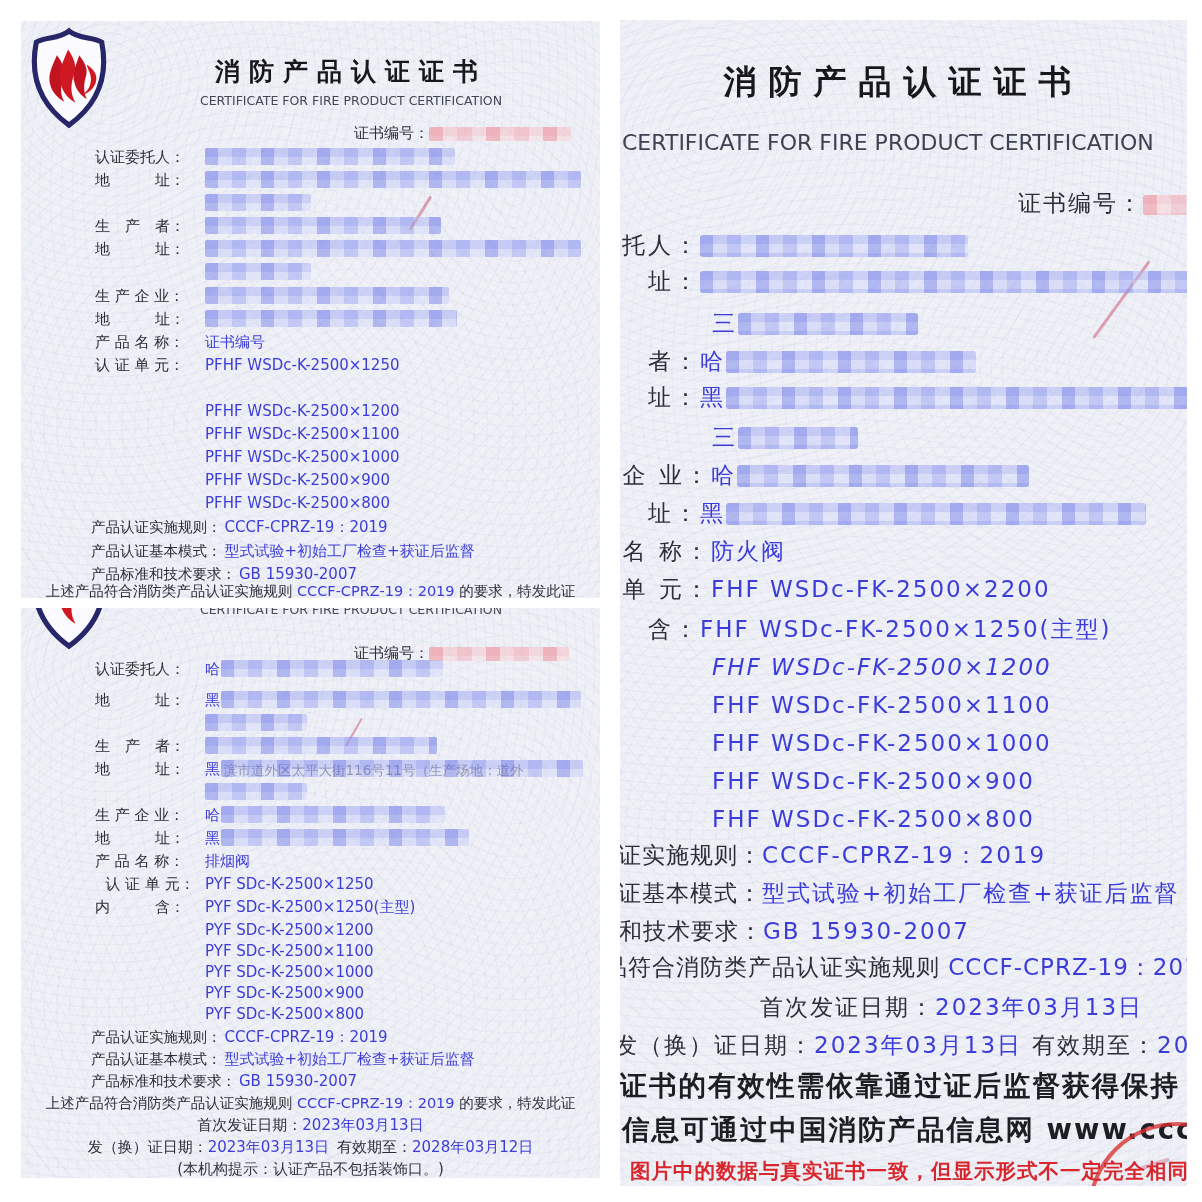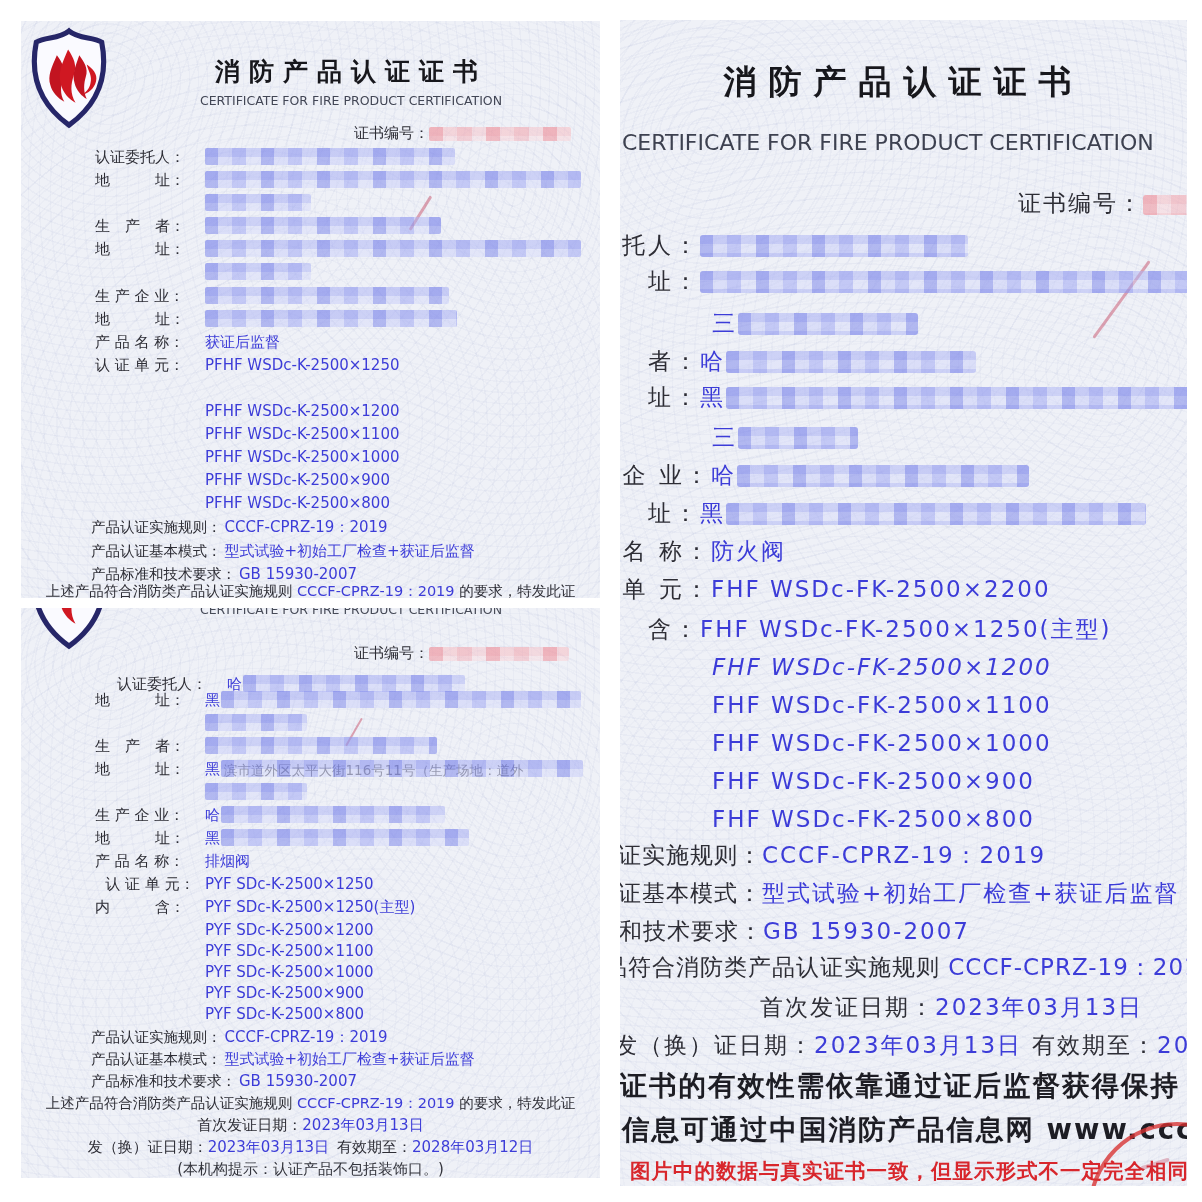--- a/index.html
+++ b/index.html
@@ -59,21 +59,21 @@
     <div class="row" style="top:103px;left:333px;"><span>证书编号：</span><span class="mz pink" style="width:142px;height:14px;"></span></div>
 
     <div class="row" style="top:127px;left:74px;"><span class="lab">认证委托人：</span><span class="mz" style="width:250px;"></span></div>
     <div class="row" style="top:150px;left:74px;"><span class="lab">地　　　址：</span><span class="mz" style="width:376px;"></span></div>
     <div class="row" style="top:173px;left:184px;"><span class="mz" style="width:106px;"></span></div>
     <div class="row" style="top:196px;left:74px;"><span class="lab">生　产　者：</span><span class="mz" style="width:236px;"></span></div>
     <div class="row" style="top:219px;left:74px;"><span class="lab">地　　　址：</span><span class="mz" style="width:376px;"></span></div>
     <div class="row" style="top:242px;left:184px;"><span class="mz" style="width:106px;"></span></div>
     <div class="row" style="top:266px;left:74px;"><span class="lab">生 产 企 业：</span><span class="mz" style="width:244px;"></span></div>
     <div class="row" style="top:289px;left:74px;"><span class="lab">地　　　址：</span><span class="mz" style="width:252px;"></span></div>
-    <div class="row" style="top:312px;left:74px;"><span class="lab">产 品 名 称：</span><span class="val">获证后监督</span></div>
+    <div class="row" style="top:312px;left:74px;"><span class="lab">产 品 名 称：</span><span class="val">证书编号</span></div>
     <div class="row" style="top:335px;left:74px;"><span class="lab">认 证 单 元：</span><span class="val">PFHF WSDc-K-2500×1250</span></div>
     <div class="row" style="top:381px;left:184px;"><span class="val">PFHF WSDc-K-2500×1200</span></div>
     <div class="row" style="top:404px;left:184px;"><span class="val">PFHF WSDc-K-2500×1100</span></div>
     <div class="row" style="top:427px;left:184px;"><span class="val">PFHF WSDc-K-2500×1000</span></div>
     <div class="row" style="top:450px;left:184px;"><span class="val">PFHF WSDc-K-2500×900</span></div>
     <div class="row" style="top:473px;left:184px;"><span class="val">PFHF WSDc-K-2500×800</span></div>
     <div class="row" style="top:497px;left:70px;"><span class="lab long">产品认证实施规则：</span><span class="val">CCCF-CPRZ-19：2019</span></div>
     <div class="row" style="top:521px;left:70px;"><span class="lab long">产品认证基本模式：</span><span class="val">型式试验+初始工厂检查+获证后监督</span></div>
     <div class="row" style="top:544px;left:70px;"><span class="lab long">产品标准和技术要求：</span><span class="val">GB 15930-2007</span></div>
     <div class="row center" style="top:561px;left:0;width:579px;font-size:14.5px;"><span>上述产品符合消防类产品认证实施规则 </span><span class="val">CCCF-CPRZ-19：2019</span><span> 的要求，特发此证</span></div>
@@ -82,21 +82,21 @@
   <div class="panel p12" id="p2" style="left:21px;top:608px;width:579px;height:570px;">
     <svg style="position:absolute;left:6px;top:-60px;" viewBox="0 0 90 110" width="84" height="103">
       <path d="M45 4 C34 13 20 10 10 16 C4 46 9 79 45 105 C81 79 86 46 80 16 C70 10 56 13 45 4 Z" fill="#fafaff" stroke="#262668" stroke-width="5.5"></path>
       <path d="M44 24 C38 38 33 48 36 60 C38 70 45 77 52 81 C46 71 47 61 50 52 C54 41 50 33 44 24 Z" fill="#d01822"></path>
     </svg>
     <div style="position:absolute;left:120px;top:0;width:420px;height:13px;overflow:hidden;text-align:center;"><span style="display:inline-block;transform:translateY(-9px);color:#474b58;font-size:12.5px;">CERTIFICATE FOR FIRE PRODUCT CERTIFICATION</span></div>
     <div class="stamp" style="left:332px;top:108px;width:2px;height:32px;transform:rotate(30deg);"></div>
 
     <div class="row" style="top:36px;left:333px;"><span>证书编号：</span><span class="mz pink" style="width:140px;height:14px;"></span></div>
 
-    <div class="row" style="top:67px;left:74px;margin-left:22px;"><span class="lab">认证委托人：</span><span class="val lead">哈</span><span class="mz" style="width:222px;"></span></div>
+    <div class="row" style="top:52px;left:74px;"><span class="lab">认证委托人：</span><span class="val lead">哈</span><span class="mz" style="width:222px;"></span></div>
     <div class="row" style="top:83px;left:74px;"><span class="lab">地　　　址：</span><span class="val lead">黑</span><span class="mz" style="width:360px;"></span></div>
     <div class="row" style="top:106px;left:184px;"><span class="mz" style="width:102px;"></span></div>
     <div class="row" style="top:129px;left:74px;"><span class="lab">生　产　者：</span><span class="mz" style="width:232px;"></span></div>
     <div class="row" style="top:152px;left:74px;"><span class="lab">地　　　址：</span><span class="val lead">黑</span><span class="fwrap" style="width:362px;"><span class="ft">滨市道外区太平大街116号11号（生产场地：道外</span><span class="mz cover"></span></span></div>
     <div class="row" style="top:175px;left:184px;"><span class="mz" style="width:102px;"></span></div>
     <div class="row" style="top:198px;left:74px;"><span class="lab">生 产 企 业：</span><span class="val lead">哈</span><span class="mz" style="width:224px;"></span></div>
     <div class="row" style="top:221px;left:74px;"><span class="lab">地　　　址：</span><span class="val lead">黑</span><span class="mz" style="width:248px;"></span></div>
     <div class="row" style="top:244px;left:74px;"><span class="lab">产 品 名 称：</span><span class="val">排烟阀</span></div>
     <div class="row" style="top:267px;left:74px;text-align:center;"><span class="lab">认 证 单 元：</span><span class="val">PYF SDc-K-2500×1250</span></div>
     <div class="row" style="top:290px;left:74px;"><span class="lab">内　　　含：</span><span class="val">PYF SDc-K-2500×1250(主型)</span></div>

